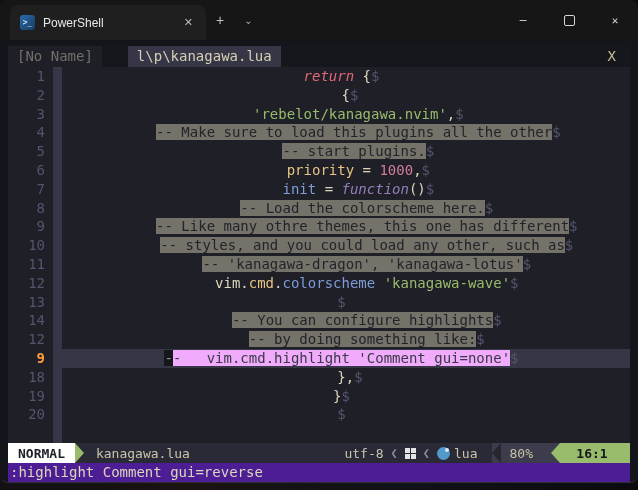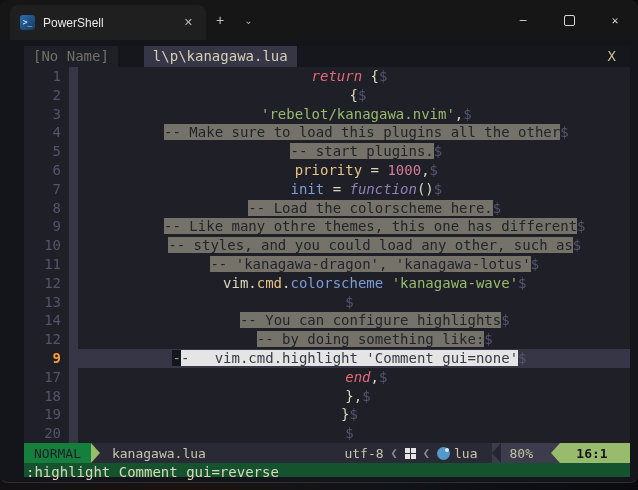--- a/index.html
+++ b/index.html
@@ -31,21 +31,21 @@
   .tab-close{color:#b9b9b9;font-size:11px;padding:2px 5px;border-radius:4px;}
   .newtab,.tabdrop{
     color:#c0c0c0;font-size:14px;align-self:center;
     padding:2px 10px;font-family:"Liberation Sans",sans-serif;
   }
   .tabdrop{font-size:10px;color:#b0b0b0;}
   .win-controls{margin-left:auto;display:flex;align-items:stretch;}
   .win-btn{width:46px;display:flex;align-items:center;justify-content:center;color:#d6d6d6;font-size:11px;}
   .maxbox{width:9px;height:9px;border:1px solid #d6d6d6;border-radius:2px;display:block;}
   
-  .term{padding:6px 8px 0 24px;background:#14141b;height:437px;box-sizing:border-box;}
+  .term{padding:6px 8px 0 8px;background:#14141b;height:437px;box-sizing:border-box;}
   
   .bufline{height:21px;background:#16161D;display:flex;align-items:stretch;font-size:14px;line-height:21px;white-space:pre;}
   .buf-item{padding:0 9px;color:#727169;background:#1F1F28;margin-right:6px;}
   .buf-item.active{background:#363646;color:#D5D0B3;margin-left:20px;}
   .buf-x{margin-left:auto;color:#C8C093;padding-right:14px;}
   
   .editor{position:relative;height:376px;background:#1F1F28;overflow:hidden;}
   .cursorcol{position:absolute;left:45px;top:0;width:9px;height:100%;background:#363646;}
   .line{position:relative;display:flex;height:18.8px;line-height:18.8px;font-size:14px;white-space:pre;}
   .ln{flex:none;width:37px;padding-right:8px;text-align:right;color:#54546D;}
@@ -53,43 +53,43 @@
   .code{flex:1;text-align:center;}
   .cl .code{background:#363646;}
   .fg{color:#DCD7BA}
   .kw{color:#E46876;font-style:italic}
   .kw2{color:#957FB8;font-style:italic}
   .str{color:#98BB6C}
   .num{color:#D27E99}
   .fld{color:#E6C384}
   .fn{color:#7E9CD8}
   .cm{background:#757369;color:#23232B}
-  .cm16{background:#e5e5e5;color:#3A3A47}
+  .cm16{background:#f0abfc;color:#3A3A47}
   .eol{color:#54546D}
   .cur{background:#16161D;color:#9A988C}
   
   .statusline{height:20px;background:#2A2A37;display:flex;align-items:stretch;font-size:13px;color:#C8C4AE;}
-  .seg-mode{background:#15803d;color:#1F1F28;font-weight:normal;display:flex;align-items:center;padding:0 10px;}
+  .seg-mode{background:#ffffff;color:#1F1F28;font-weight:bold;display:flex;align-items:center;padding:0 10px;}
   .arrow-r{width:0;height:0;border-top:10px solid transparent;border-bottom:10px solid transparent;border-left:9px solid #98BB6C;}
   .sl-file{display:flex;align-items:center;margin-left:12px;}
   .sl-right{margin-left:auto;display:flex;align-items:stretch;}
   .sl-enc{display:flex;align-items:center;}
   .sl-sep{display:flex;align-items:center;color:#8a8a9a;margin:0 7px;font-size:12px;}
   .winlogo{width:11px;height:11px;align-self:center;display:grid;grid-template-columns:5px 5px;grid-template-rows:5px 5px;gap:1px;}
   .winlogo i{background:#e4e4e4;display:block;}
   .luaicon{position:relative;width:13px;height:13px;border-radius:50%;background:#519ACA;align-self:center;margin-right:4px;}
   .luaicon i{position:absolute;right:1px;top:1px;width:4px;height:4px;border-radius:50%;background:#dce8f2;display:block;}
   .sl-ft{display:flex;align-items:center;}
   .seg-prog{background:#3C3C4C;display:flex;align-items:center;margin-left:14px;}
   .notch-dark{width:0;height:0;border-top:10px solid transparent;border-bottom:10px solid transparent;border-right:9px solid #262631;}
   .notch-green{width:0;height:0;border-top:10px solid transparent;border-bottom:10px solid transparent;border-right:9px solid #98BB6C;margin-left:10px;}
   .seg-prog .val{padding:0 8px 0 9px;color:#C6C1A5;}
   .seg-loc{background:#98BB6C;color:#16161D;font-weight:bold;display:flex;align-items:center;padding:0 16px 0 10px;min-width:44px;justify-content:center;}
   
-  .cmdline{height:14px;line-height:18px;background:#14532d;color:#DCD7BA;font-size:14px;white-space:pre;padding-left:2px;}
+  .cmdline{height:26px;line-height:18px;background:#4c1d95;color:#DCD7BA;font-size:14px;white-space:pre;padding-left:2px;}
 </style>
 </head>
 <body>
 
 <div class="window">
 
   <div class="titlebar">
     <div class="tab">
       <span class="ps-icon">&gt;_</span>
       <span class="tab-label">PowerShell</span>
@@ -125,21 +125,20 @@
         <div class="line"><span class="ln">7</span><span class="code"><span class="fg">    </span><span class="fn">init</span><span class="fg"> = </span><span class="kw2">function</span><span class="fg">()</span><span class="eol">$</span></span></div>
         <div class="line"><span class="ln">8</span><span class="code"><span class="fg">      </span><span class="cm">-- Load the colorscheme here.</span><span class="eol">$</span></span></div>
         <div class="line"><span class="ln">9</span><span class="code"><span class="fg">      </span><span class="cm">-- Like many othre themes, this one has different</span><span class="eol">$</span></span></div>
         <div class="line"><span class="ln">10</span><span class="code"><span class="fg">      </span><span class="cm">-- styles, and you could load any other, such as</span><span class="eol">$</span></span></div>
         <div class="line"><span class="ln">11</span><span class="code"><span class="fg">      </span><span class="cm">-- 'kanagawa-dragon', 'kanagawa-lotus'</span><span class="eol">$</span></span></div>
         <div class="line"><span class="ln">12</span><span class="code"><span class="fg">      vim.</span><span class="fld">cmd</span><span class="fg">.</span><span class="fn">colorscheme</span><span class="fg"> </span><span class="str">'kanagawa-wave'</span><span class="eol">$</span></span></div>
         <div class="line"><span class="ln">13</span><span class="code"><span class="eol">$</span></span></div>
         <div class="line"><span class="ln">14</span><span class="code"><span class="fg">      </span><span class="cm">-- You can configure highlights</span><span class="eol">$</span></span></div>
         <div class="line"><span class="ln">12</span><span class="code"><span class="fg">      </span><span class="cm">-- by doing something like:</span><span class="eol">$</span></span></div>
         <div class="line cl"><span class="ln lncur">9</span><span class="code"><span class="cur">-</span><span class="cm16">-   vim.cmd.highlight 'Comment gui=none'</span><span class="eol">$</span></span></div>
-        <div class="line"><span class="ln">17</span><span class="code"><span class="fg">    </span><span class="kw">end</span><span class="fg">,</span><span class="eol">$</span></span></div>
         <div class="line"><span class="ln">18</span><span class="code"><span class="fg">  },</span><span class="eol">$</span></span></div>
         <div class="line"><span class="ln">19</span><span class="code"><span class="fg">}</span><span class="eol">$</span></span></div>
         <div class="line"><span class="ln">20</span><span class="code"><span class="eol">$</span></span></div>
       </div>
 
     <div class="statusline">
       <span class="seg-mode">NORMAL</span>
       <span class="arrow-r"></span>
       <span class="sl-file">kanagawa.lua</span>
       <div class="sl-right">

